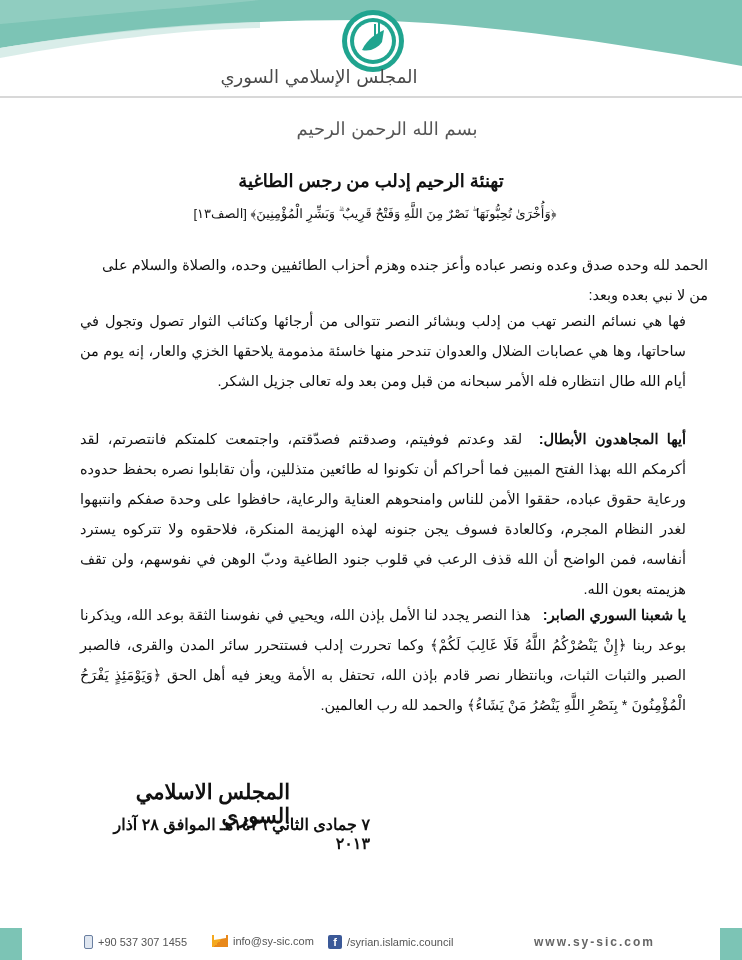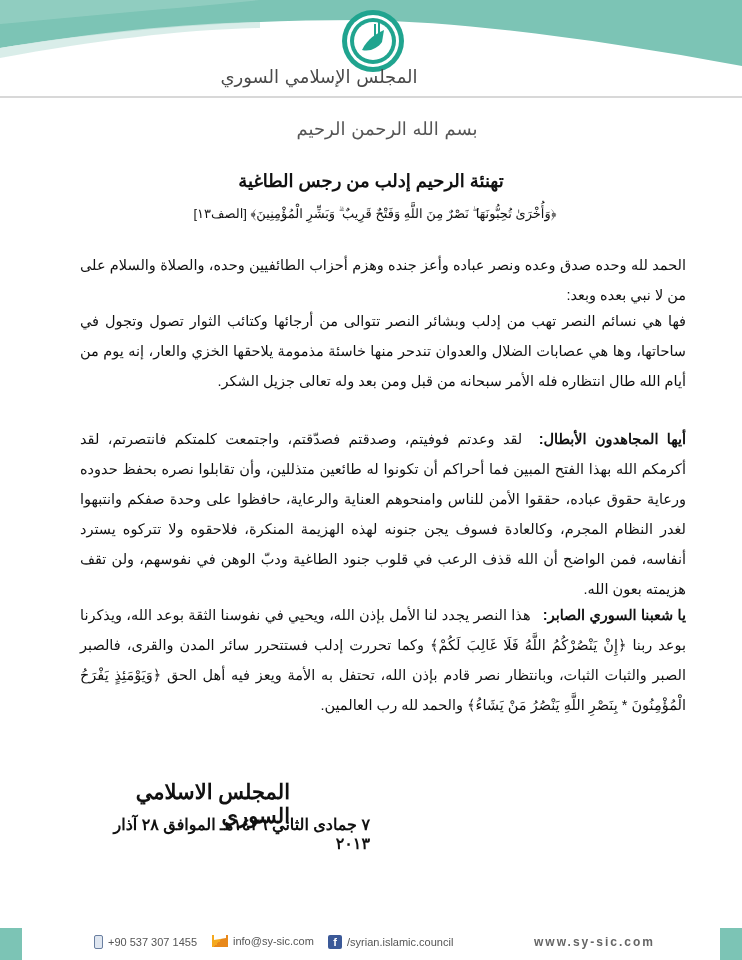--- a/index.html
+++ b/index.html
@@ -23,38 +23,38 @@
     font-family:"Liberation Sans", sans-serif; font-weight:bold; font-size:18px; direction:rtl;
   }
   .verse {
     position:absolute; left:140px; width:470px; top:206px; text-align:center;
     font-family:"Liberation Sans", sans-serif; font-size:13px; direction:rtl;
   }
   .body-text {
     position:absolute; left:80px; width:606px; direction:rtl; text-align:justify;
     font-family:"Liberation Sans", sans-serif; font-size:14.5px; line-height:30px;
   }
-  .p1 { top:250px; }
+  .p1 { top:250px;margin-left:22px; }
   .p2 { top:306px; }
   .p3 { top:424px; }
   .p4 { top:600px; }
   .lead { font-weight:bold;margin-left:8px; }
   .sig-org {
     position:absolute; left:80px; width:210px; top:780px; text-align:right; direction:rtl;
     font-family:"Liberation Sans", sans-serif; font-weight:bold; font-size:21px;
   }
   .sig-date {
     position:absolute; left:80px; width:290px; top:815px; text-align:right; direction:rtl;
     font-family:"Liberation Sans", sans-serif; font-weight:bold; font-size:16px;
   }
   .footer { position:absolute; left:0; top:928px; width:742px; height:32px; }
   .footer-block-left { position:absolute; left:0; top:0; width:22px; height:32px; background:#7cc4b5; }
   .footer-block-right { position:absolute; right:0; top:0; width:22px; height:32px; background:#7cc4b5; }
   .footer-item { position:absolute; top:7px; display:flex; align-items:center; font-family:"Liberation Sans", sans-serif; font-size:11px; color:#555; }
-  .fi-phone { left:94px; }
+  .fi-phone { left:84px; }
   .fi-email { left:212px; }
   .fi-fb { left:328px; }
   .fi-web { left:534px; font-size:12px; letter-spacing:2px; color:#666;font-weight:bold; }
   .ic { display:inline-block; margin-right:5px; }
   .ic-phone { width:9px; height:14px; border:1.5px solid #6a7fa0; border-radius:2px; background:#dfe6f0; box-sizing:border-box; }
   .ic-mail { width:16px; height:12px; background:linear-gradient(135deg,#f4a91f 50%,#e8881a 50%); position:relative; }
   .ic-mail::after { content:""; position:absolute; left:2px; top:-4px; width:12px; height:8px; background:#fff; transform:skewY(-10deg); }
   .ic-fb { width:14px; height:14px; background:#3b5998; color:#fff; font-weight:bold; font-size:11px; text-align:center; line-height:15px; border-radius:2px; font-family:"Liberation Sans", sans-serif; }
 </style>
 </head>

